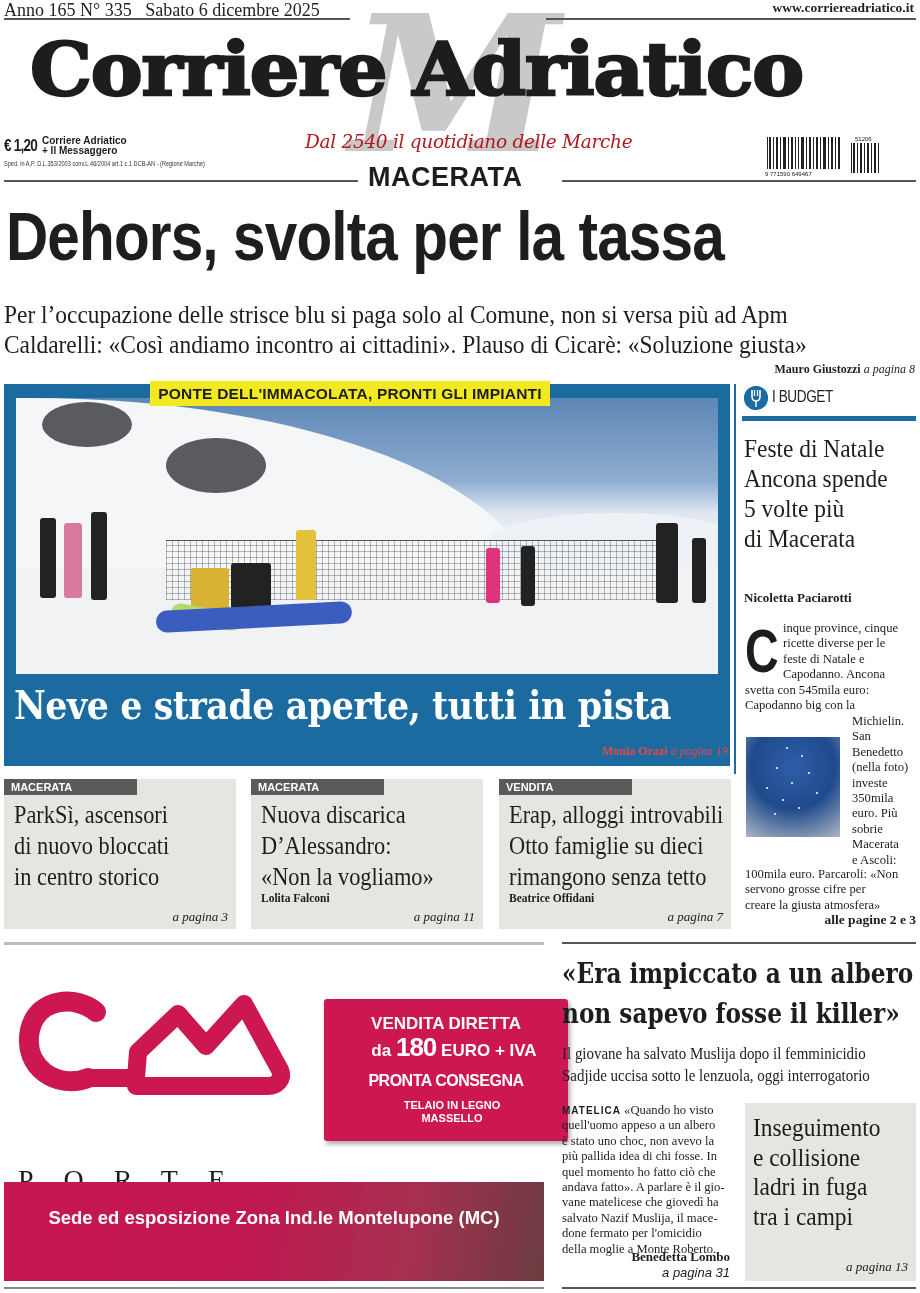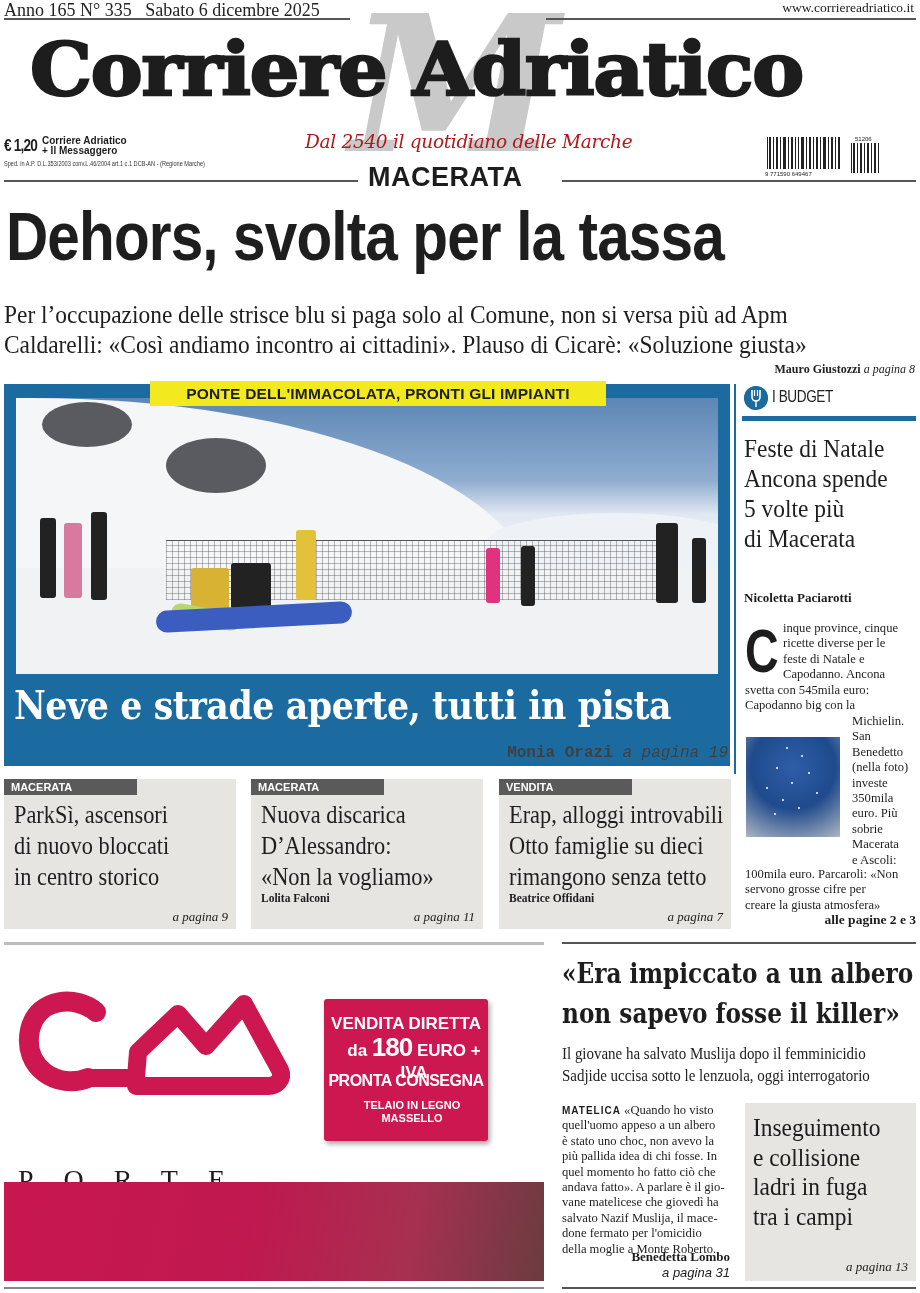--- a/index.html
+++ b/index.html
@@ -2,21 +2,21 @@
 <html><head>
 <meta charset="utf-8">
 <style>
   * { box-sizing: border-box; margin: 0; padding: 0; }
   html, body { width: 920px; height: 1293px; background: #fff; overflow: hidden; }
   body { position: relative; font-family: "DejaVu Serif", serif; color: #1c1c1c; }
   .abs { position: absolute; }
 
   
   .topline { left: 4px; top: 0; font-family: "Liberation Serif", serif; font-size: 18px; color: #222; }
-  .site-url { right: 6px; top: 0; font-family: "Liberation Serif", serif; font-size: 13.5px; font-weight: normal; color: #222; }
+  .site-url { right: 6px; top: 0; font-family: "Liberation Serif", serif; font-size: 13.5px; font-weight: bold; color: #222; }
   .rule { height: 1.5px; background: #555; }
   .watermark { left: 350px; top: 0; width: 200px; height: 185px; font-family: "DejaVu Serif", serif; font-size: 190px; line-height: 170px; color: #c9c9c9; font-weight: bold; text-align: center; font-style: italic; }
   .logo { left: 30px; top: 20px; font-family: "DejaVu Serif", serif; font-weight: 900; font-size: 72px; letter-spacing: -1px; color: #1d1d1d; line-height: 100px; transform: scaleX(1.08); transform-origin: left; -webkit-text-stroke: 2.5px #1d1d1d; }
   .price { left: 4px; top: 136px; font-family: "Liberation Sans", sans-serif; font-weight: bold; font-size: 17px; letter-spacing: -1px; transform: scaleX(0.8); transform-origin: left; }
   .combo { left: 42px; top: 136px; font-family: "Liberation Sans", sans-serif; font-weight: bold; font-size: 10px; line-height: 10px; }
   .spedizione { left: 4px; top: 160px; font-family: "Liberation Sans", sans-serif; font-size: 7px; color: #333; transform: scaleX(0.8); transform-origin: left; white-space: nowrap; }
   .tagline { left: 305px; top: 131px; font-family: "DejaVu Serif", serif; font-style: italic; font-size: 18.5px; color: #b2171c; letter-spacing: -0.3px; }
   .edition { left: 368px; top: 162px; font-family: "Liberation Sans", sans-serif; font-weight: bold; font-size: 27px; letter-spacing: 0.5px; color: #1d1d1d; }
   .barcode { left: 763px; top: 135px; width: 150px; height: 42px; }
 
@@ -32,23 +32,23 @@
     background: linear-gradient(180deg, #5d86b5 0%, #8fadd0 30%, #dfe7f1 42%, #f2f4f7 55%, #e6e9ee 100%); }
   .photo .hill { position: absolute; left: -40px; top: 0; width: 560px; height: 200px; background: #f5f6f8; border-radius: 0 90% 0 0 / 0 100% 0 0; }
   .photo .hill2 { position: absolute; left: 470px; top: 115px; width: 260px; height: 60px; background: #eef1f5; border-radius: 60% 60% 0 0; }
   .photo .snow { position: absolute; left: 0; top: 170px; width: 100%; height: 110px; background: #f1f2f4; }
   .photo .tree { position: absolute; background: #3d3f45; border-radius: 50%; opacity: .85; }
   .photo .person { position: absolute; background: #222; border-radius: 3px; }
   .photo .board { position: absolute; left: 140px; top: 208px; width: 196px; height: 22px; background: #3c5dc0; border-radius: 12px; transform: rotate(-3deg); }
   .photo .board2 { position: absolute; left: 155px; top: 210px; width: 70px; height: 18px; background: #b7d86d; border-radius: 10px; transform: rotate(10deg); }
   .photo .fence { position: absolute; left: 150px; top: 142px; width: 500px; height: 60px; border-top: 1px solid #555;
      background-image: repeating-linear-gradient(90deg, rgba(60,60,60,.35) 0 1px, transparent 1px 6px), repeating-linear-gradient(0deg, rgba(60,60,60,.35) 0 1px, transparent 1px 6px); }
-  .kicker-band { left: 150px; top: 381px; width: 456px; height: 25px; background: #f2ea1f; font-family: "Liberation Sans", sans-serif; font-weight: bold; font-size: 15.5px; line-height: 25px; text-align: center; color: #1d1d1d; letter-spacing: 0.2px; }
+  .kicker-band { left: 150px; top: 381px; width: 400px; height: 25px; background: #f2ea1f; font-family: "Liberation Sans", sans-serif; font-weight: bold; font-size: 15.5px; line-height: 25px; text-align: center; color: #1d1d1d; letter-spacing: 0.2px; }
   .photo-title { left: 14px; top: 677px; font-family: "DejaVu Serif", serif; font-weight: bold; font-size: 40px; line-height: 56px; color: #fff; transform: scaleX(0.87); transform-origin: left; white-space: nowrap; letter-spacing: -0.5px; }
-  .photo-byline { right: 192px; top: 744px; font-family: Liberation Mono, monospace; font-size: 16px; font-weight: bold; color: #404040; }
+  .photo-byline { right: 192px; top: 744px; font-family: Liberation Serif, serif; font-size: 12px; font-weight: bold; color: #ef4444; }
   .photo-byline i { font-weight: normal; }
 
   
   .rcol-rule { left: 734px; top: 384px; width: 2px; height: 390px; background: #1b6ba0; }
   .budget-icon { left: 744px; top: 386px; width: 24px; height: 24px; border-radius: 50%; background: #1b6ba0; }
   .budget-label { left: 772px; top: 388px; font-family: "Liberation Sans", sans-serif; font-size: 16px; letter-spacing: -0.5px; transform: scaleX(0.85); transform-origin: left; color: #222; }
   .budget-bar { left: 742px; top: 416px; width: 174px; height: 5px; background: #1b6ba0; }
   .budget-title { left: 744px; top: 434px; font-family: "Liberation Serif", serif; font-size: 26px; line-height: 30px; color: #1e1e1e; transform: scaleX(0.9); transform-origin: left; white-space: nowrap; }
   .budget-author { left: 744px; top: 590px; font-family: "Liberation Serif", serif; font-weight: bold; font-size: 13px; }
   .dropcap { left: 745px; top: 620px; font-family: "Liberation Sans", sans-serif; font-weight: bold; font-size: 62px; line-height: 62px; color: #1d1d1d; transform: scaleX(0.75); transform-origin: left; }
@@ -61,21 +61,21 @@
   .box { top: 779px; width: 232px; height: 150px; background: #e6e5e1; }
   .box-tag { position: absolute; left: 0; top: 0; width: 133px; height: 16px; background: #5a5a5a; color: #fff; font-family: "Liberation Sans", sans-serif; font-weight: bold; font-size: 11px; line-height: 16px; padding-left: 7px; transform-origin: left; }
   .box-title { position: absolute; left: 10px; top: 20px; font-family: "Liberation Serif", serif; font-size: 26px; line-height: 31px; color: #1e1e1e; transform: scaleX(0.86); transform-origin: left; white-space: nowrap; }
   .box-author { position: absolute; left: 10px; top: 112px; font-family: "Liberation Serif", serif; font-weight: bold; font-size: 12.5px; transform: scaleX(0.92); transform-origin: left; }
   .box-page { position: absolute; right: 8px; bottom: 4px; font-family: "Liberation Serif", serif; font-style: italic; font-size: 13px; }
 
   
   .ad-rule-top { left: 4px; top: 942px; width: 540px; height: 3px; background: #bcbcbc; }
   .cm-logo { left: 18px; top: 990px; width: 272px; height: 110px; }
   .porte { left: 18px; top: 1164px; width: 272px; font-family: "Liberation Serif", serif; font-size: 28px; letter-spacing: 30px; color: #1d1d1d; }
-  .ad-box { left: 324px; top: 999px; width: 164px; height: 142px; background: #cd1750; border-radius: 3px; box-shadow: 2px 3px 5px rgba(0,0,0,.35); color: #fff; font-family: "Liberation Sans", sans-serif; font-weight: bold; text-align: center; }
+  .ad-box { left: 324px; top: 999px; width: 244px; height: 142px; background: #cd1750; border-radius: 3px; box-shadow: 2px 3px 5px rgba(0,0,0,.35); color: #fff; font-family: "Liberation Sans", sans-serif; font-weight: bold; text-align: center; }
   .ad-box .l1 { position: absolute; left: 0; right: 0; top: 15px; font-size: 17px; }
   .ad-box .l2 { position: absolute; left: 0; right: 0; top: 33px; font-size: 17px; padding-left: 16px; }
   .ad-box .l2 .big { font-size: 26px; letter-spacing: -1px; }
   .ad-box .l3 { position: absolute; left: 0; right: 0; top: 73px; font-size: 16px; letter-spacing: -0.5px; }
   .ad-box .l4 { position: absolute; left: 0; right: 0; top: 100px; font-size: 11px; line-height: 13px; margin-left: 12px; }
   .ad-strip { left: 4px; top: 1182px; width: 540px; height: 99px; background: linear-gradient(100deg, #c81650 0%, #c01850 45%, #a6304f 75%, #6a3c40 100%); color: #fff; font-family: "Liberation Sans", sans-serif; font-weight: bold; text-align: center; }
   .ad-strip .s1 { position: absolute; left: 0; right: 0; top: 25px; font-size: 18.5px; }
   .ad-strip .s2 { position: absolute; left: 0; right: 0; top: 49px; font-size: 18.5px; }
   .ad-rule-bottom { left: 4px; top: 1287px; width: 540px; height: 2px; background: #888; }
 
@@ -246,21 +246,21 @@
 </div>
 <div class="abs alle-pagine">alle pagine 2 e 3</div>
 
 <div class="abs box" style="left:4px">
   <div class="box-tag">MACERATA</div>
   <div class="box-title">
     <div>ParkSì, ascensori</div>
     <div>di nuovo bloccati</div>
     <div>in centro storico</div>
   </div>
-  <div class="box-page">a pagina 9</div>
+  <div class="box-page">a pagina 3</div>
 </div>
 <div class="abs box" style="left:251px">
   <div class="box-tag">MACERATA</div>
   <div class="box-title">
     <div>Nuova discarica</div>
     <div>D’Alessandro:</div>
     <div>«Non la vogliamo»</div>
   </div>
   <div class="box-author">Lolita Falconi</div>
   <div class="box-page">a pagina 11</div>
@@ -289,20 +289,21 @@
     <span class="big">180</span>
     <span>EURO + IVA</span>
   </div>
   <div class="l3">PRONTA CONSEGNA</div>
   <div class="l4">
     <div>TELAIO IN LEGNO</div>
     <div>MASSELLO</div>
   </div>
 </div>
 <div class="abs ad-strip">
+  <div class="s1">Sede ed esposizione Zona Ind.le Montelupone (MC)</div>
 </div>
 <div class="abs ad-rule-bottom"></div>
 
 <div class="abs br-rule"></div>
 <div class="abs br-title">
   <div>«Era impiccato a un albero</div>
   <div>non sapevo fosse il killer»</div>
 </div>
 <div class="abs br-sub">
   <div>Il giovane ha salvato Muslija dopo il femminicidio</div>

